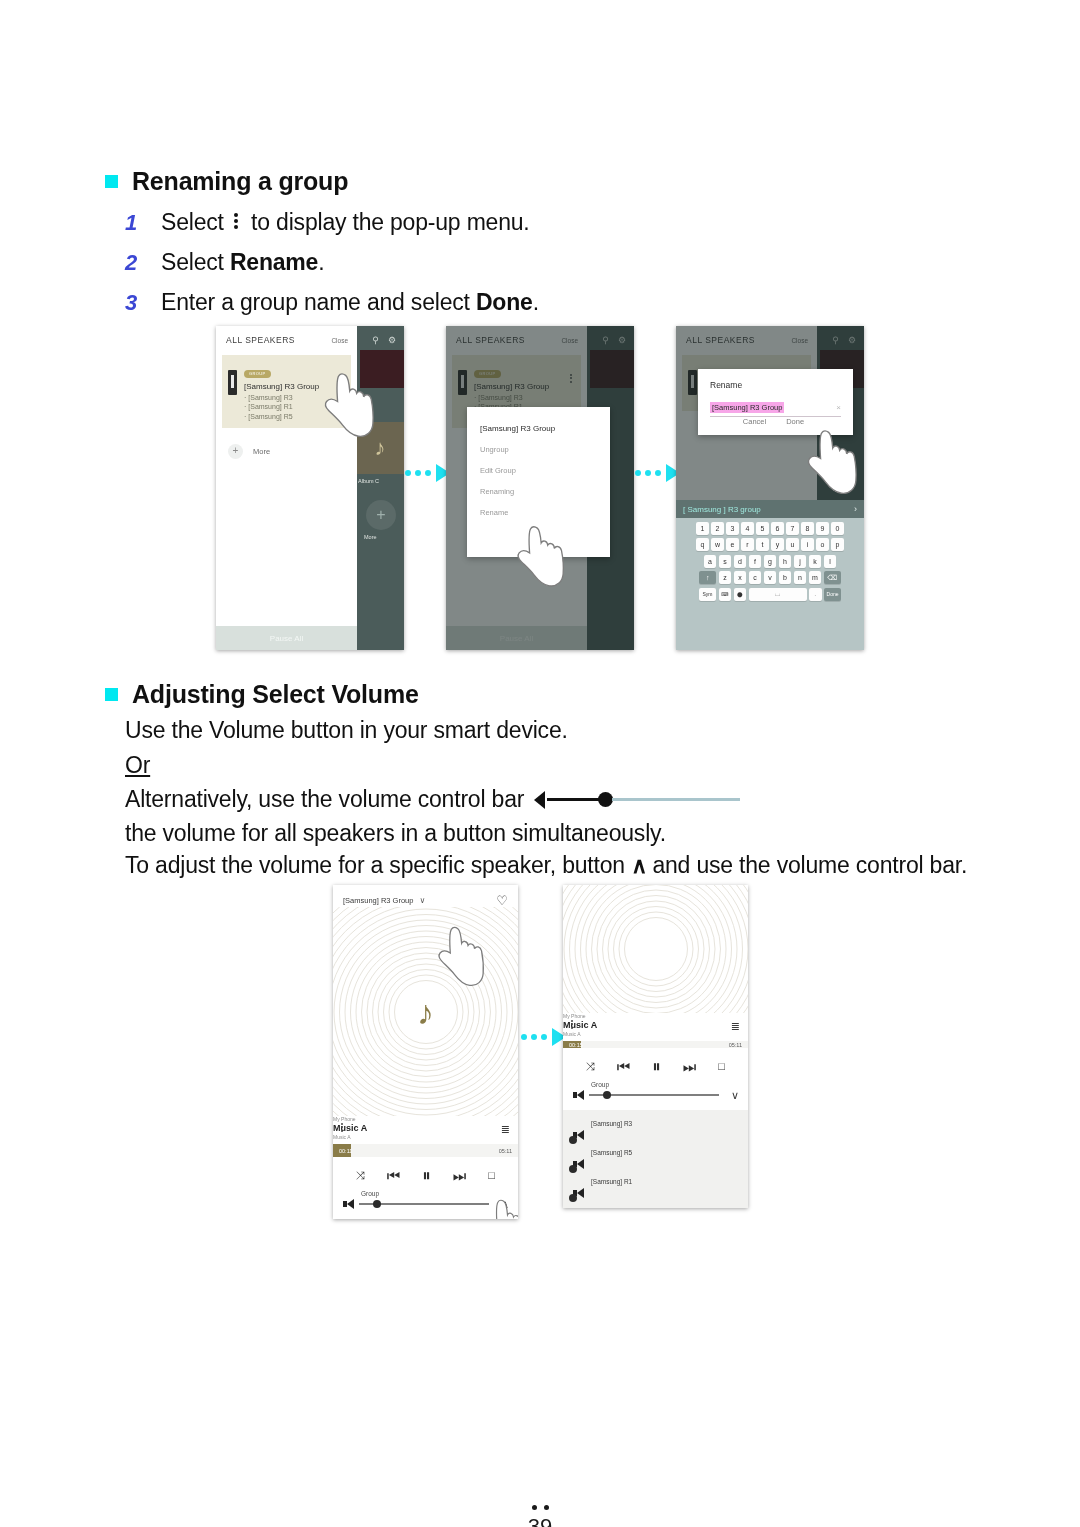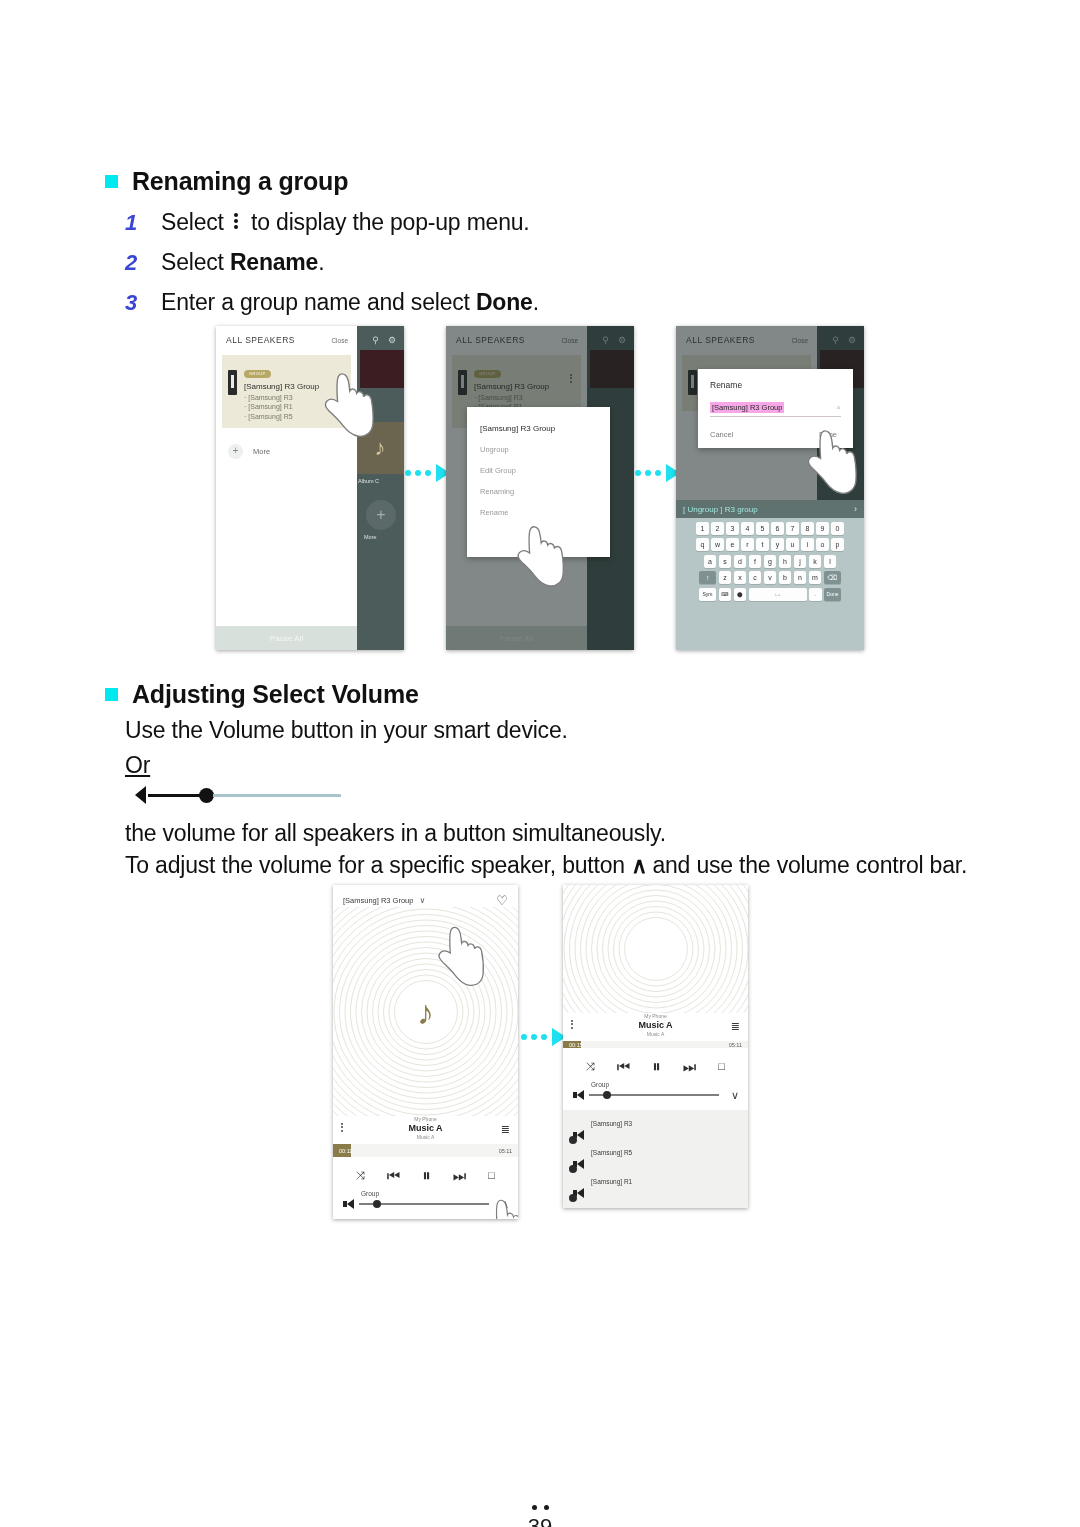--- a/index.html
+++ b/index.html
@@ -102,21 +102,21 @@
   .popup .ttl{font-size:8px;color:#2b2b2b;padding:17px 13px 0 13px;}
   .popup .mi{font-size:7.5px;color:#9a9a9a;padding:12px 13px 0 13px;}
 
   
   .dlg{position:absolute;background:#fff;box-shadow:0 2px 6px rgba(0,0,0,.3);padding:11px 12px 9px 12px;}
   .dlg .ttl{font-size:8.5px;color:#2b2b2b;}
   .dlg .fieldrow{display:flex;align-items:center;justify-content:space-between;
      border-bottom:1px solid #cfc4cd;margin-top:12px;padding-bottom:3px;}
   .dlg .fval{font-size:7.5px;background:#f7a6e8;color:#2b2b2b;padding:1px 2px;}
   .dlg .fclr{font-size:8px;color:#b9b9b9;}
-  .dlg .btns{display:flex;justify-content:space-between;gap:20px;margin-top:13px;padding-right:4px;}
+  .dlg .btns{display:flex;justify-content:center;gap:20px;padding-right:4px;}
   .dlg .btns span{font-size:7.5px;color:#7b7b7b;}
 
   
   .kbd{position:absolute;left:0;right:0;bottom:0;background:#b6c5c5;padding-bottom:3px;}
   .kbd .suggest{background:#5f7270;display:flex;align-items:center;justify-content:space-between;
      padding:4px 7px;}
   .kbd .suggest .s{font-size:8px;color:#9fe8de;}
   .kbd .suggest .c{font-size:9px;color:#e3eeec;}
   .kbd .krow{display:flex;justify-content:center;gap:2.5px;margin-top:3.5px;}
   .key{
@@ -134,21 +134,21 @@
   .play-head{display:flex;align-items:center;justify-content:space-between;padding:9px 10px 0 10px;}
   .play-head .ttl{font-size:7.5px;color:#3a3a3a;}
   .play-head .chev{font-size:8px;color:#5a5a5a;margin-left:6px;}
   .play-head .heart{font-size:13px;color:#4a4a4a;line-height:1;}
   .art{position:relative;flex:1;overflow:hidden;}
   .rings{position:absolute;left:50%;top:50%;transform:translate(-50%,-50%);}
   .ring{position:absolute;left:50%;top:50%;transform:translate(-50%,-50%);
      border-radius:50%;border:1px solid #e7e4dc;}
   .note{position:absolute;left:50%;top:50%;transform:translate(-50%,-50%);
      color:#8a7c48;font-size:34px;line-height:1;}
-  .meta{text-align:center;position:relative;padding-bottom:4px;}
+  .meta{position:relative;padding-bottom:4px;}
   .meta .src{font-size:5px;color:#8c8c8c;}
   .meta .tr{font-size:9px;color:#222;font-weight:bold;margin-top:1px;}
   .meta .al{font-size:5px;color:#8c8c8c;margin-top:1px;}
   .meta .kebab3{position:absolute;left:8px;bottom:10px;}
   .meta .kebab3 i{display:block;width:2px;height:2px;border-radius:50%;background:#444;margin:1.8px 0;}
   .meta .queue{position:absolute;right:8px;bottom:9px;color:#3a3a3a;font-size:11px;line-height:1;}
   .timebar{position:relative;height:13px;background:#f4f4f2;display:flex;align-items:center;
      justify-content:space-between;padding:0 6px;}
   .timebar .elapsed{position:absolute;left:0;top:0;bottom:0;background:#8a7c48;}
   .timebar .t1{position:relative;font-size:5.5px;color:#fff;z-index:2;}
@@ -371,21 +371,21 @@
         <span class="fclr">×</span>
       </div>
       <div class="btns">
         <span>Cancel</span>
         <span>Done</span>
       </div>
     </div>
 
     <div class="kbd" style="height:147px;">
       <div class="suggest">
-        <span class="s">[ Ungroup ] R3 group</span>
+        <span class="s">[ Samsung ] R3 group</span>
         <span class="c">›</span>
       </div>
       <div class="krow" id="krow-num">
           <span class="key">1</span>
           <span class="key">2</span>
           <span class="key">3</span>
           <span class="key">4</span>
           <span class="key">5</span>
           <span class="key">6</span>
           <span class="key">7</span>
@@ -450,20 +450,21 @@
 
 <div class="section-head" style="left:105px;top:680px;">
   <span class="sq-bullet"></span>
   <span class="title">Adjusting Select Volume</span>
 </div>
 
 <div class="para" style="left:125px;top:717px;">Use the Volume button in your smart device.</div>
 <div class="para" style="left:125px;top:752px;text-decoration:underline;">Or</div>
 
 <div class="para" style="left:125px;top:786px;display:flex;align-items:center;">
+  <span>Alternatively, use the volume control bar</span>
   <span class="inline-vol">
     <span class="spk"></span>
     <span class="track-dark"></span>
     <span class="knob"></span>
     <span class="track-light"></span>
   </span>
 </div>
 
 <div class="para" style="left:125px;top:820px;">the volume for all speakers in a button simultaneously.</div>
 

